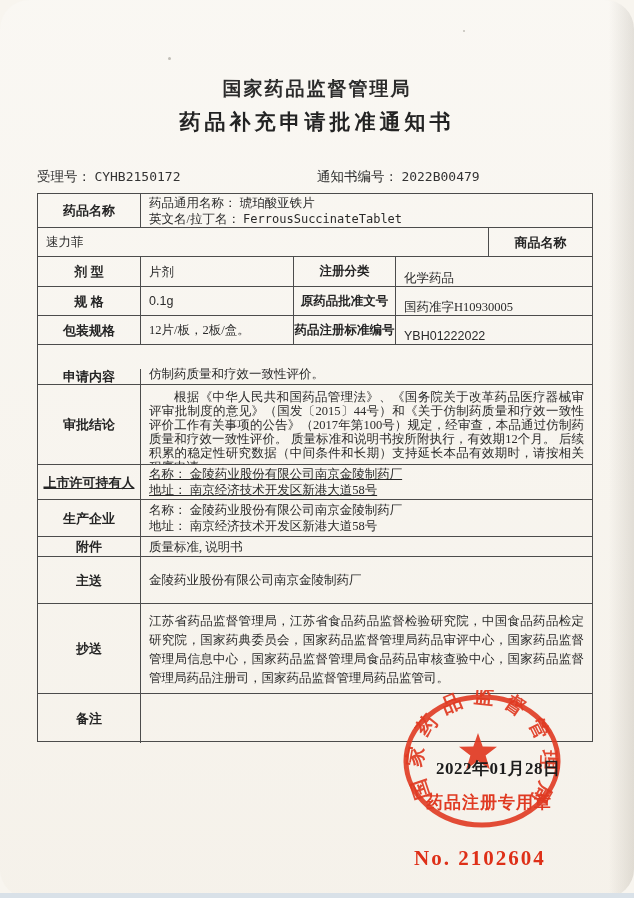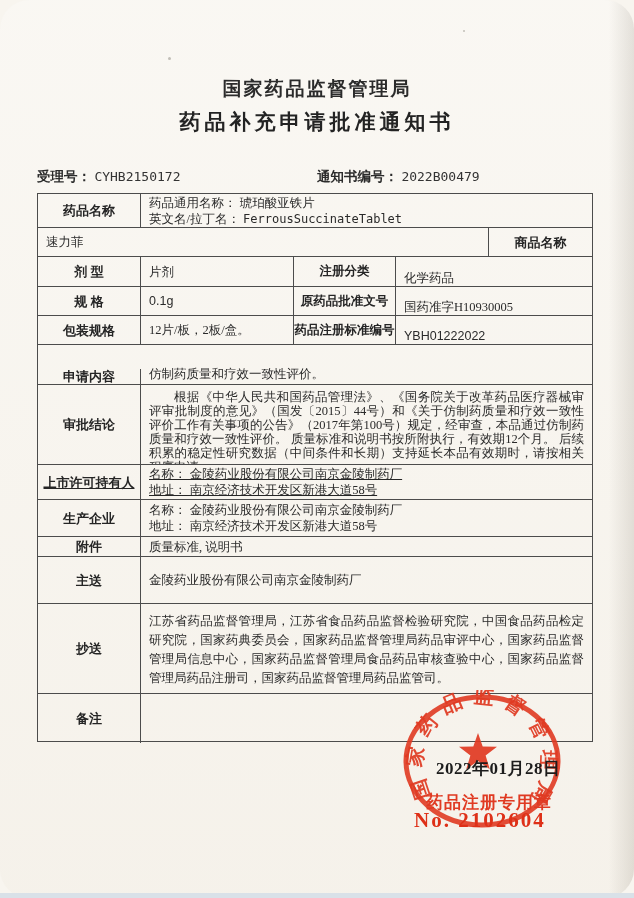--- a/index.html
+++ b/index.html
@@ -15,21 +15,21 @@
   .speck{position:absolute;width:3px;height:3px;border-radius:50%;background:rgba(90,85,75,0.35);}
 
   .agency-title{position:absolute;top:76px;left:0;width:100%;text-align:center;
       font-family:"Liberation Sans", sans-serif;font-weight:bold;font-size:19px;
       letter-spacing:2px;color:#2b2b2b;}
   .doc-title{position:absolute;top:108px;left:0;width:100%;text-align:center;
       font-family:"Liberation Serif", serif;font-size:21px;font-weight:600;
       letter-spacing:4px;color:#232323;}
 
   .ref-line{position:absolute;top:168px;left:0;width:100%;height:18px;font-size:13.5px;}
-  .ref-label{font-family:"Liberation Sans", sans-serif;font-weight:bold;color:#2b2b2b;}
+  .ref-label{font-family:"Liberation Sans", sans-serif;font-weight:normal;color:#2b2b2b;}
   .ref-value{font-family:"DejaVu Sans Mono", monospace;font-size:13px;color:#333;}
   .ref-accept{position:absolute;left:37px;top:0;}
   .ref-notice{position:absolute;left:317px;top:0;}
 
   .doc-table{position:absolute;left:37px;top:193px;width:556px;height:549px;
       border:1px solid #4c4c4c;box-sizing:border-box;background:transparent;}
   .trow{display:flex;box-sizing:border-box;border-bottom:1px solid #4c4c4c;}
   .trow:last-child{border-bottom:none;}
   .tcell{box-sizing:border-box;border-right:1px solid #4c4c4c;overflow:hidden;}
   .tcell:last-child{border-right:none;}
@@ -47,21 +47,21 @@
   .para.indent{text-indent:2em;line-height:14px;font-size:12.5px;}
   .para.cc{line-height:19px;font-size:12.5px;}
   .mono{font-family:"DejaVu Sans Mono", monospace;font-size:12px;}
   .sansval{font-family:"Liberation Sans", sans-serif;font-size:12.5px;}
 
   .stamp-wrap{position:absolute;left:392px;top:690px;width:190px;height:160px;}
   .stamp-date{position:absolute;left:436px;top:757px;font-size:17px;font-weight:600;
       color:#1c1c1c;font-family:"Liberation Serif", serif;letter-spacing:0.5px;}
   .stamp-sub{position:absolute;left:426px;top:791px;font-size:17px;font-weight:bold;
       color:#e03a22;font-family:"Liberation Sans", sans-serif;letter-spacing:1px;}
-  .serial{position:absolute;left:414px;top:808px;font-size:21px;color:#de3018;
+  .serial{position:absolute;left:414px;top:846px;font-size:21px;color:#de3018;
       font-family:"Liberation Serif", serif;font-weight:600;letter-spacing:2px;}
 </style>
 </head>
 <body>
 
 <div class="page">
   <div class="speck" style="left:168px;top:57px;"></div>
   <div class="speck" style="left:463px;top:30px;width:2px;height:2px;"></div>
 
   <div class="agency-title">国家药品监督管理局</div>

